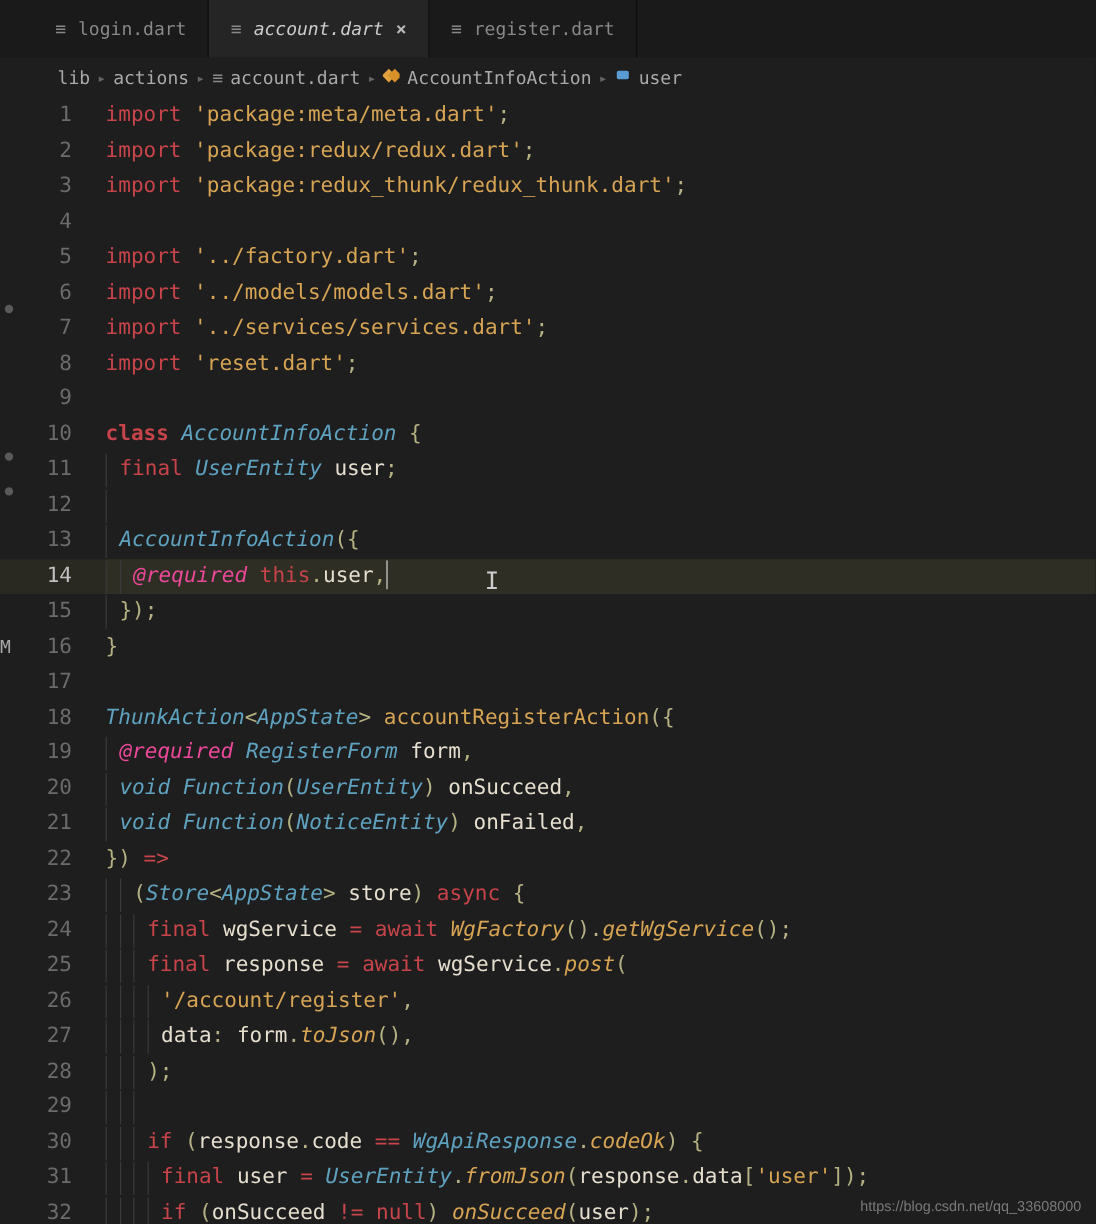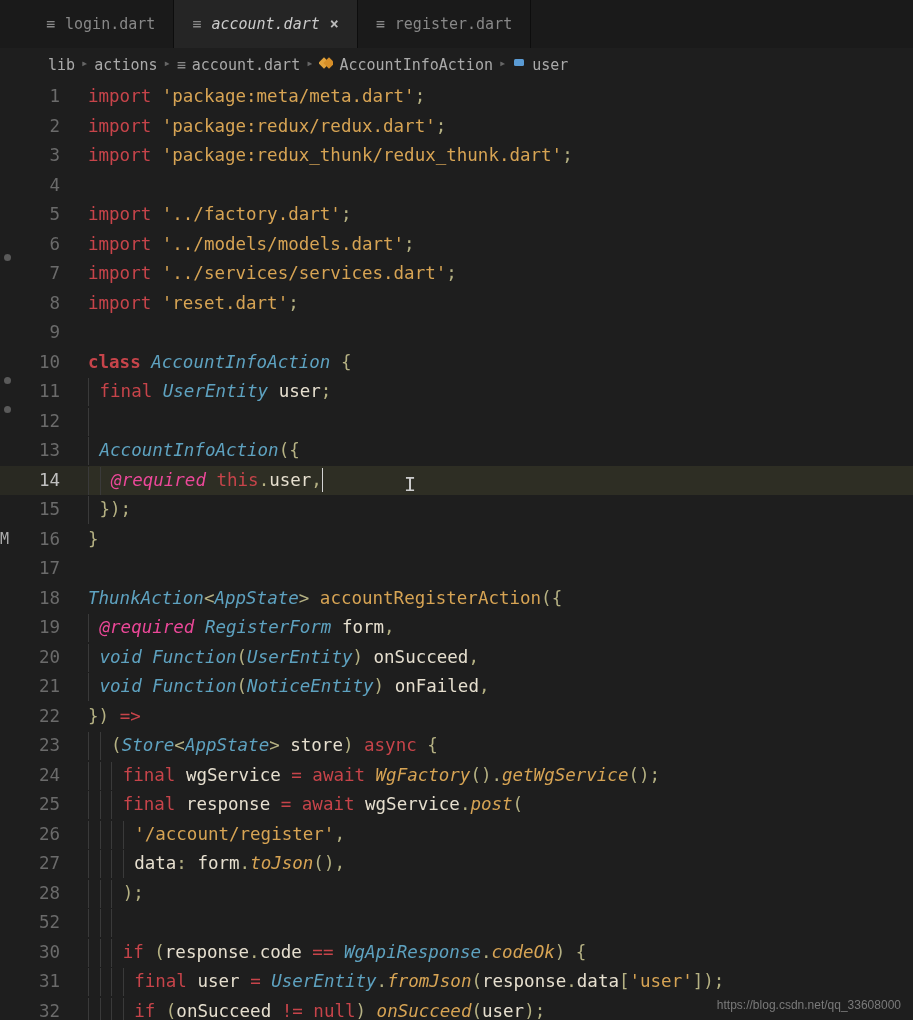--- a/index.html
+++ b/index.html
@@ -37,21 +37,21 @@
 }
 .tab-icon {
   color: #888;
 }
 .tab-close {
   color: #bbb;
   font-weight: bold;
 }
 .breadcrumb {
   display: flex;
-  align-items: flex-start;
+  align-items: center;
   padding: 8px 16px 8px 48px;
   gap: 6px;
   font-size: 15px;
   color: #aaa;
   background: #1e1e1e;
 }
 .crumb-sep { color: #666; font-size:12px;}
 .crumb-icon.class { color: #e2a23b; }
 .crumb-icon.field { color: #5a9bd4; }
 .crumb-icon.file { color: #888; }
@@ -215,21 +215,21 @@
       <div class="ln">19</div>
       <div class="ln">20</div>
       <div class="ln">21</div>
       <div class="ln">22</div>
       <div class="ln">23</div>
       <div class="ln">24</div>
       <div class="ln">25</div>
       <div class="ln">26</div>
       <div class="ln">27</div>
       <div class="ln">28</div>
-      <div class="ln">52</div>
+      <div class="ln">29</div>
       <div class="ln">30</div>
       <div class="ln">31</div>
       <div class="ln">32</div>
     </div>
   <div class="code" id="code"><div class="line"><span class="kw-import">import</span> <span class="str">'package:meta/meta.dart'</span><span class="p">;</span></div><div class="line"><span class="kw-import">import</span> <span class="str">'package:redux/redux.dart'</span><span class="p">;</span></div><div class="line"><span class="kw-import">import</span> <span class="str">'package:redux_thunk/redux_thunk.dart'</span><span class="p">;</span></div><div class="line"></div><div class="line"><span class="kw-import">import</span> <span class="str">'../factory.dart'</span><span class="p">;</span></div><div class="line"><span class="kw-import">import</span> <span class="str">'../models/models.dart'</span><span class="p">;</span></div><div class="line"><span class="kw-import">import</span> <span class="str">'../services/services.dart'</span><span class="p">;</span></div><div class="line"><span class="kw-import">import</span> <span class="str">'reset.dart'</span><span class="p">;</span></div><div class="line"></div><div class="line"><span class="kw-class">class</span> <span class="typ">AccountInfoAction</span> <span class="p">{</span></div><div class="line"><span class="indent-guide"></span>&nbsp;<span class="kw-final">final</span> <span class="typ">UserEntity</span> <span class="id">user</span><span class="p">;</span></div><div class="line"><span class="indent-guide"></span>&nbsp;</div><div class="line"><span class="indent-guide"></span>&nbsp;<span class="typ">AccountInfoAction</span><span class="p">({</span></div><div class="line current"><span class="indent-guide"></span>&nbsp;<span class="indent-guide"></span>&nbsp;<span class="ann">@required</span> <span class="kw-this">this</span><span class="p">.</span><span class="id">user</span><span class="p">,</span><span class="cursor"></span><span class="text-cursor-icon">I</span></div><div class="line"><span class="indent-guide"></span>&nbsp;<span class="p">});</span></div><div class="line"><span class="p">}</span></div><div class="line"></div><div class="line"><span class="typ">ThunkAction</span><span class="p">&lt;</span><span class="typ">AppState</span><span class="p">&gt;</span> <span class="fn">accountRegisterAction</span><span class="p">({</span></div><div class="line"><span class="indent-guide"></span>&nbsp;<span class="ann">@required</span> <span class="typ">RegisterForm</span> <span class="id">form</span><span class="p">,</span></div><div class="line"><span class="indent-guide"></span>&nbsp;<span class="kw-void">void</span> <span class="typ">Function</span><span class="p">(</span><span class="typ">UserEntity</span><span class="p">)</span> <span class="id">onSucceed</span><span class="p">,</span></div><div class="line"><span class="indent-guide"></span>&nbsp;<span class="kw-void">void</span> <span class="typ">Function</span><span class="p">(</span><span class="typ">NoticeEntity</span><span class="p">)</span> <span class="id">onFailed</span><span class="p">,</span></div><div class="line"><span class="p">})</span> <span class="op">=&gt;</span></div><div class="line"><span class="indent-guide"></span>&nbsp;<span class="indent-guide"></span>&nbsp;<span class="p">(</span><span class="typ">Store</span><span class="p">&lt;</span><span class="typ">AppState</span><span class="p">&gt;</span> <span class="id">store</span><span class="p">)</span> <span class="kw-async">async</span> <span class="p">{</span></div><div class="line"><span class="indent-guide"></span>&nbsp;<span class="indent-guide"></span>&nbsp;<span class="indent-guide"></span>&nbsp;<span class="kw-final">final</span> <span class="id">wgService</span> <span class="op">=</span> <span class="kw-await">await</span> <span class="fn-i">WgFactory</span><span class="p">().</span><span class="fn-i">getWgService</span><span class="p">();</span></div><div class="line"><span class="indent-guide"></span>&nbsp;<span class="indent-guide"></span>&nbsp;<span class="indent-guide"></span>&nbsp;<span class="kw-final">final</span> <span class="id">response</span> <span class="op">=</span> <span class="kw-await">await</span> <span class="id">wgService</span><span class="p">.</span><span class="fn-i">post</span><span class="p">(</span></div><div class="line"><span class="indent-guide"></span>&nbsp;<span class="indent-guide"></span>&nbsp;<span class="indent-guide"></span>&nbsp;<span class="indent-guide"></span>&nbsp;<span class="str">'/account/register'</span><span class="p">,</span></div><div class="line"><span class="indent-guide"></span>&nbsp;<span class="indent-guide"></span>&nbsp;<span class="indent-guide"></span>&nbsp;<span class="indent-guide"></span>&nbsp;<span class="id">data</span><span class="p">:</span> <span class="id">form</span><span class="p">.</span><span class="fn-i">toJson</span><span class="p">(),</span></div><div class="line"><span class="indent-guide"></span>&nbsp;<span class="indent-guide"></span>&nbsp;<span class="indent-guide"></span>&nbsp;<span class="p">);</span></div><div class="line"><span class="indent-guide"></span>&nbsp;<span class="indent-guide"></span>&nbsp;<span class="indent-guide"></span>&nbsp;</div><div class="line"><span class="indent-guide"></span>&nbsp;<span class="indent-guide"></span>&nbsp;<span class="indent-guide"></span>&nbsp;<span class="kw-if">if</span> <span class="p">(</span><span class="id">response</span><span class="p">.</span><span class="id">code</span> <span class="op">==</span> <span class="typ">WgApiResponse</span><span class="p">.</span><span class="prop-i">codeOk</span><span class="p">)</span> <span class="p">{</span></div><div class="line"><span class="indent-guide"></span>&nbsp;<span class="indent-guide"></span>&nbsp;<span class="indent-guide"></span>&nbsp;<span class="indent-guide"></span>&nbsp;<span class="kw-final">final</span> <span class="id">user</span> <span class="op">=</span> <span class="typ">UserEntity</span><span class="p">.</span><span class="fn-i">fromJson</span><span class="p">(</span><span class="id">response</span><span class="p">.</span><span class="id">data</span><span class="p">[</span><span class="str">'user'</span><span class="p">]);</span></div><div class="line"><span class="indent-guide"></span>&nbsp;<span class="indent-guide"></span>&nbsp;<span class="indent-guide"></span>&nbsp;<span class="indent-guide"></span>&nbsp;<span class="kw-if">if</span> <span class="p">(</span><span class="id">onSucceed</span> <span class="op">!=</span> <span class="kw-null">null</span><span class="p">)</span> <span class="fn-i">onSucceed</span><span class="p">(</span><span class="id">user</span><span class="p">);</span></div></div>
 </div>
 
 <div class="left-dots d1">
     <div class="dot"></div>
   </div>

